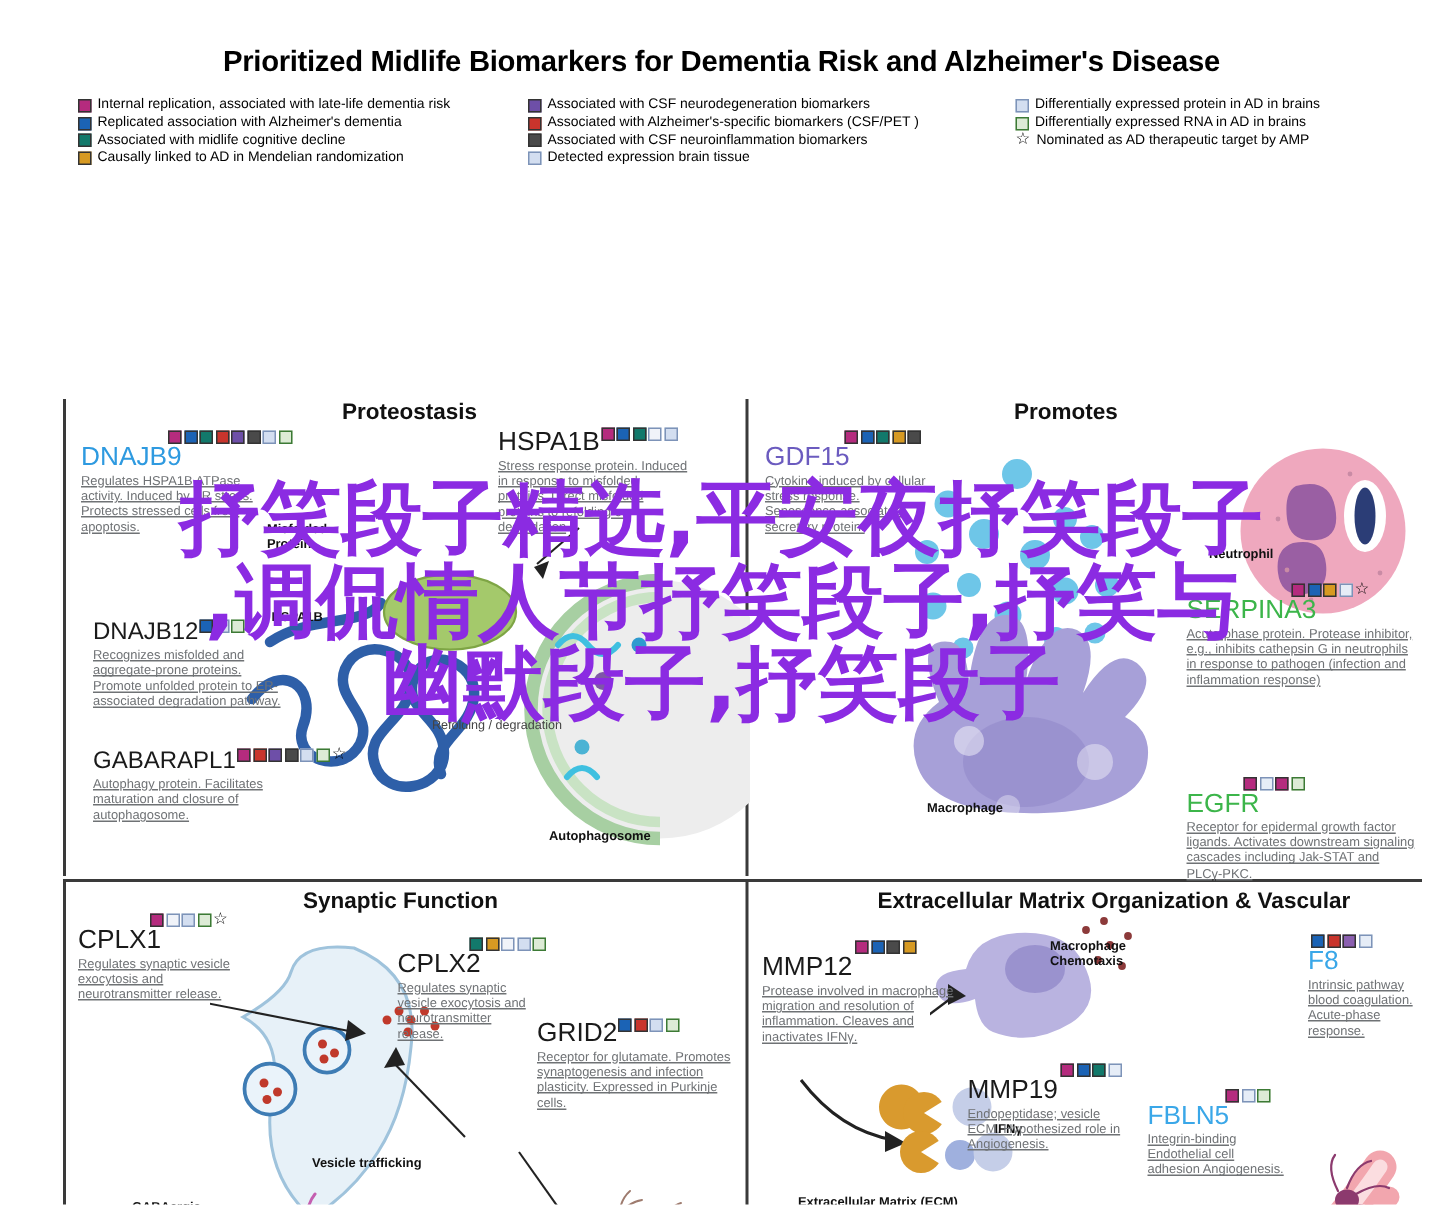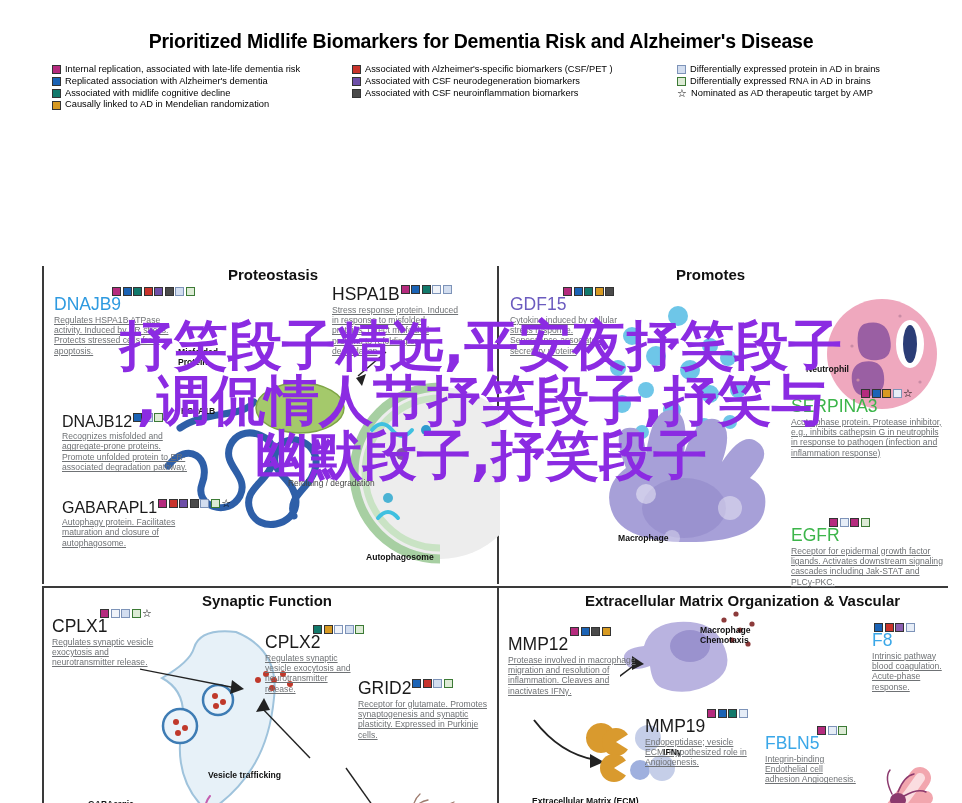--- a/index.html
+++ b/index.html
@@ -26,21 +26,21 @@
   .legend {
     display:flex;
     justify-content:flex-start;
     padding: 12px 0 0 52px;
     gap: 0px;
   }
   .legend-col { display:flex; flex-direction:column; gap:2px; }
   .legend-col.c1 { width: 300px; }
   .legend-col.c2 { width: 325px; }
   .legend-col.c3 { width: 270px; }
-  .legend-row { display:flex; align-items:center; gap:4px; line-height:1.05; }
+  .legend-row { display:flex; align-items:flex-end; gap:4px; line-height:1.05; }
   .legend-text { font-size:9.3px; color:#000; white-space:nowrap; }
   .sw {
     width:9px; height:9px; flex:0 0 9px;
     border:1px solid #333;
     display:inline-block;
   }
   .star-glyph { font-size:11px; line-height:9px; width:10px; flex:0 0 10px; text-align:center; color:#000; }
 
   
   .grid {
@@ -132,30 +132,34 @@
       <span class="legend-text">Associated with midlife cognitive decline</span>
     </div>
     <div class="legend-row">
       <span class="sw" style="background:#D79A22"></span>
       <span class="legend-text">Causally linked to AD in Mendelian randomization</span>
     </div>
   </div>
 
   <div class="legend-col c2">
     <div class="legend-row">
+      <span class="sw" style="background:#6E4FA8"></span>
+      <span class="legend-text">Associated with CSF neurodegeneration biomarkers</span>
+    </div>
+    <div class="legend-row">
       <span class="sw" style="background:#C9342C"></span>
       <span class="legend-text">Associated with Alzheimer's-specific biomarkers (CSF/PET )</span>
     </div>
     <div class="legend-row">
-      <span class="sw" style="background:#6E4FA8"></span>
-      <span class="legend-text">Associated with CSF neurodegeneration biomarkers</span>
-    </div>
-    <div class="legend-row">
       <span class="sw" style="background:#4A4A4A"></span>
       <span class="legend-text">Associated with CSF neuroinflammation biomarkers</span>
+    </div>
+    <div class="legend-row">
+      <span class="sw" style="background:#D3DEF0;border-color:#7d93b8"></span>
+      <span class="legend-text">Detected expression brain tissue</span>
     </div>
   </div>
 
   <div class="legend-col c3">
     <div class="legend-row">
       <span class="sw" style="background:#D3DEF0;border-color:#7d93b8"></span>
       <span class="legend-text">Differentially expressed protein in AD in brains</span>
     </div>
     <div class="legend-row">
       <span class="sw" style="background:#DDEBD6;border-color:#3C7A35"></span>
@@ -482,21 +486,21 @@
   <div class="gene" style="left:358px;top:562px;width:140px;">
     <div class="gene-hdr">
       <span class="gene-name n-black">GRID2</span>
       <span class="chips">
         <span class="sw" style="background:#1B63B5"></span>
         <span class="sw" style="background:#C9342C"></span>
         <span class="sw" style="background:#D3DEF0;border-color:#7d93b8"></span>
         <span class="sw" style="background:#DDEBD6;border-color:#3C7A35"></span>
       </span>
     </div>
-    <div class="desc">Receptor for glutamate. Promotes synaptogenesis and synaptic plasticity. Expressed in Purkinje cells.</div>
+    <div class="desc">Receptor for glutamate. Promotes synaptogenesis and infection plasticity. Expressed in Purkinje cells.</div>
   </div>
 
   <div class="gene" style="left:508px;top:510px;width:128px;">
     <div class="chips" style="margin-left:62px;">
       <span class="sw" style="background:#B52B7E"></span>
       <span class="sw" style="background:#1B63B5"></span>
       <span class="sw" style="background:#4A4A4A"></span>
       <span class="sw" style="background:#D79A22"></span>
     </div>
     <div class="gene-name n-black">MMP12</div>

